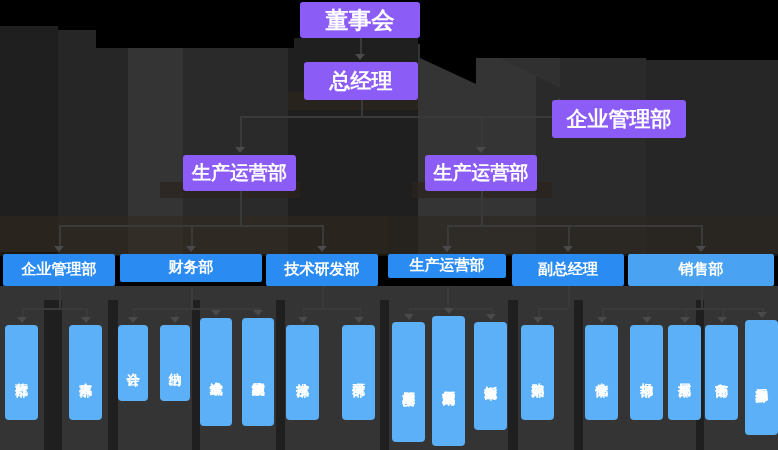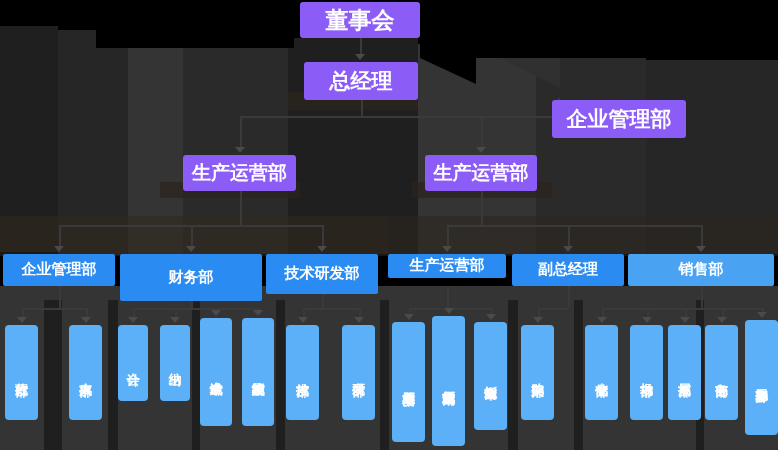--- a/index.html
+++ b/index.html
@@ -155,26 +155,26 @@
       <div class="vline" style="left:721.5px;top:308px;height:11px;"></div>
       <div class="arrow" style="left:716.5px;top:317px;"></div>
       <div class="vline" style="left:761.5px;top:308px;height:6px;"></div>
       <div class="arrow" style="left:756.5px;top:312px;"></div>
     </div>
 
   <div id="nodes">
       <div class="node lvl-dept" style="left:3px;top:254px;width:112px;height:32px;">企业管理部</div>
       <div class="node lvl-leaf" style="left:5px;top:325px;width:33px;height:95px;">行政部</div>
       <div class="node lvl-leaf" style="left:69px;top:325px;width:33px;height:95px;">人事部</div>
-      <div class="node lvl-dept" style="left:120px;top:254px;width:142px;height:47px;font-family:Liberation Serif, serif;">财务部</div>
+      <div class="node lvl-dept" style="left:120px;top:254px;width:142px;height:28px;font-family:Liberation Serif, serif;">财务部</div>
       <div class="node lvl-leaf" style="left:118px;top:325px;width:30px;height:76px;">会计</div>
       <div class="node lvl-leaf" style="left:160px;top:325px;width:30px;height:76px;">出纳</div>
       <div class="node lvl-leaf" style="left:200px;top:318px;width:32px;height:108px;">成本会计</div>
       <div class="node lvl-leaf" style="left:242px;top:318px;width:32px;height:108px;">成本控制</div>
-      <div class="node lvl-dept" style="left:266px;top:254px;width:112px;height:40px;">技术研发部</div>
+      <div class="node lvl-dept" style="left:266px;top:254px;width:112px;height:32px;">技术研发部</div>
       <div class="node lvl-leaf" style="left:286px;top:325px;width:33px;height:95px;">技术部</div>
       <div class="node lvl-leaf" style="left:342px;top:325px;width:33px;height:95px;">研发部</div>
       <div class="node lvl-dept" style="left:388px;top:254px;width:118px;height:24px;">生产运营部</div>
       <div class="node lvl-leaf" style="left:392px;top:322px;width:33px;height:120px;">变压器车间</div>
       <div class="node lvl-leaf" style="left:432px;top:316px;width:33px;height:130px;">高低压成套车间</div>
       <div class="node lvl-leaf" style="left:474px;top:322px;width:33px;height:108px;">钣金车间</div>
       <div class="node lvl-dept" style="left:512px;top:254px;width:112px;height:32px;">副总经理</div>
       <div class="node lvl-leaf" style="left:521px;top:325px;width:33px;height:95px;">采购部</div>
       <div class="node lvl-dept light" style="left:628px;top:254px;width:146px;height:32px;">销售部</div>
       <div class="node lvl-leaf" style="left:585px;top:325px;width:33px;height:95px;">仓储部</div>

